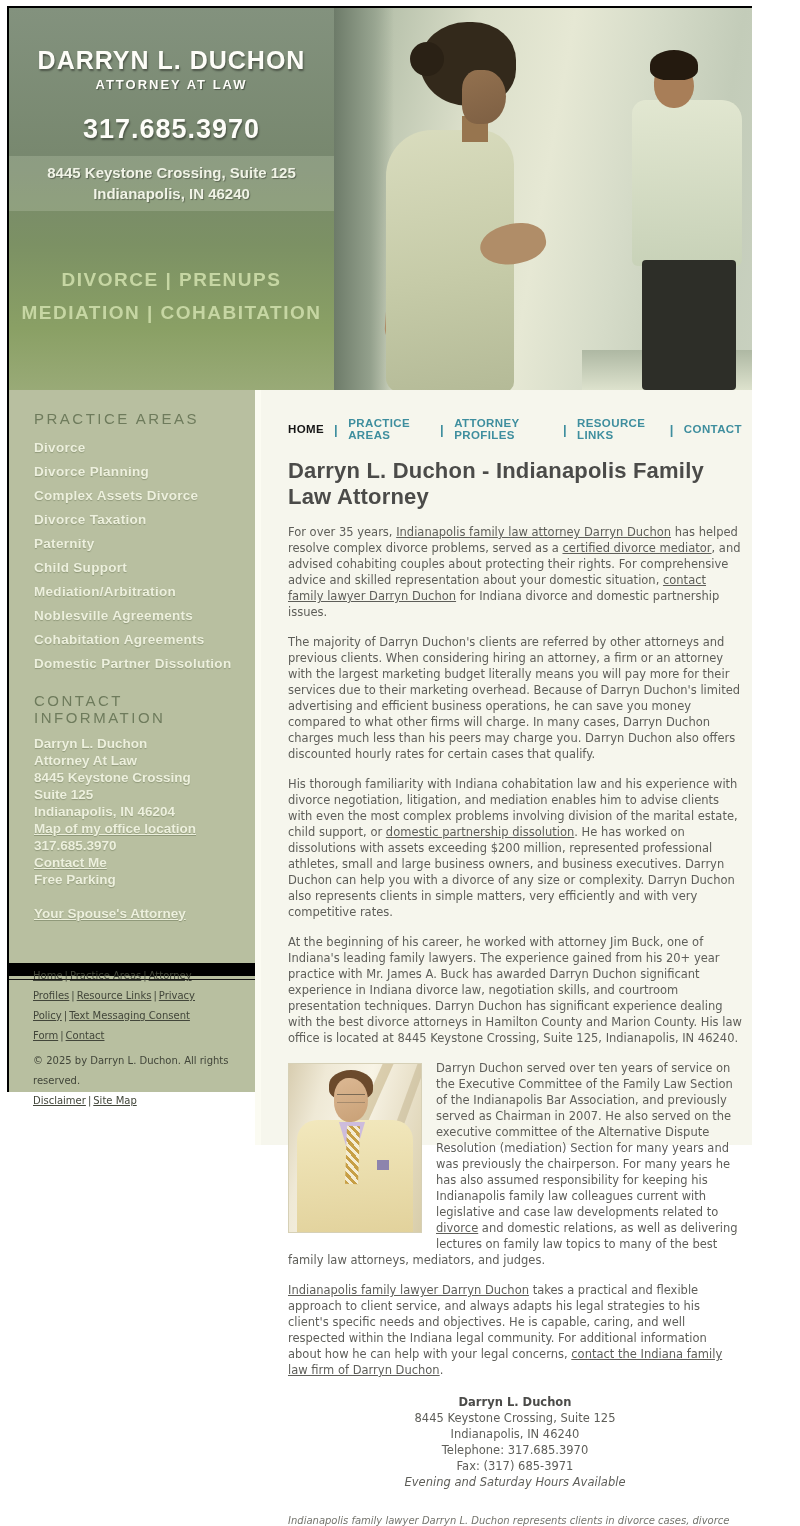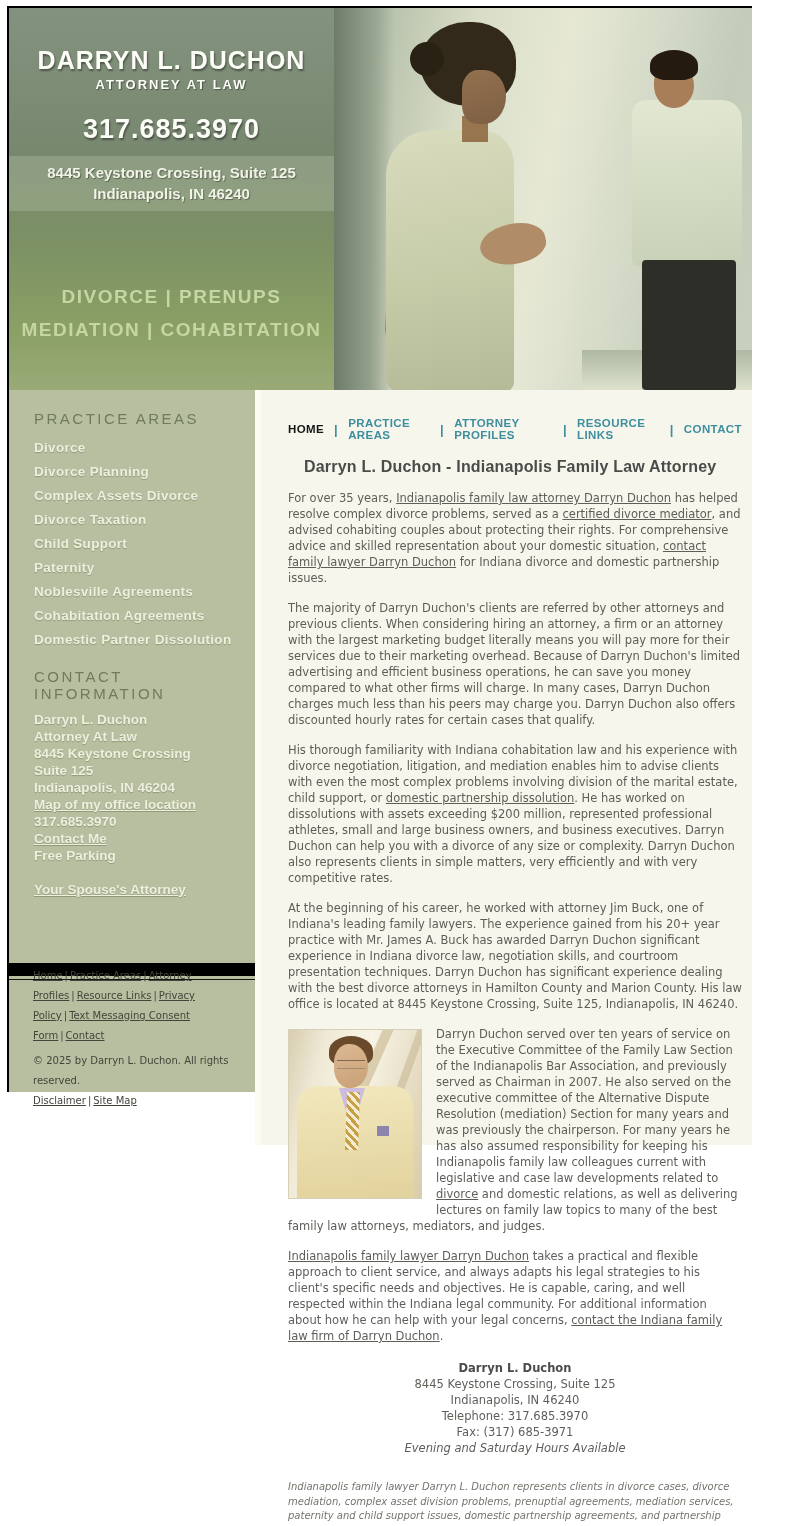--- a/index.html
+++ b/index.html
@@ -14,21 +14,21 @@
     font-family:"Liberation Sans",sans-serif;text-align:center;color:#fdfdf8;}
   .hl-name{margin-top:38px;font-size:25px;font-weight:bold;letter-spacing:1px;
     text-shadow:1px 2px 2px rgba(0,0,0,.4);}
   .hl-sub{margin-top:2px;font-size:13px;font-weight:bold;letter-spacing:2px;
     text-shadow:1px 1px 1px rgba(0,0,0,.4);}
   .hl-phone{margin-top:22px;font-size:27px;font-weight:bold;letter-spacing:1px;
     text-shadow:1px 2px 2px rgba(0,0,0,.4);}
   .hl-addr{position:absolute;top:148px;left:0;width:100%;padding:6px 0 7px;
     background:rgba(220,228,205,.22);font-size:15px;line-height:21px;font-weight:bold;
     color:#f0f3e6;text-shadow:1px 1px 1px rgba(0,0,0,.35);}
-  .hl-tag{position:absolute;top:272px;left:0;width:100%;font-size:19px;font-weight:bold;
+  .hl-tag{position:absolute;top:255px;left:0;width:100%;font-size:19px;font-weight:bold;
     letter-spacing:1.5px;line-height:33px;color:#c6d6a3;}
 
   
   .header-photo{flex:1 1 auto;position:relative;overflow:hidden;
     background:linear-gradient(100deg,#8d9a88 0%,#b7c1ab 10%,#dadec9 28%,#e6e8d4 46%,#d5dbc8 62%,#c3ccb9 78%,#ccd3c3 100%);}
   .hero-wall{position:absolute;left:0;top:0;width:60px;height:100%;
     background:linear-gradient(90deg,#6d7b69 0%,#93a08c 60%,rgba(170,180,160,0) 100%);}
   .hero-floor{position:absolute;right:0;bottom:0;width:46%;height:40px;
     background:linear-gradient(180deg,#aeb8a3,#dde2cd);}
   .w-hair{position:absolute;left:86px;top:14px;width:96px;height:84px;background:#33291b;
@@ -85,21 +85,21 @@
   .right-band{flex:0 0 auto;width:32px;height:755px;box-sizing:border-box;border-right:2px solid #000;
     background:linear-gradient(180deg,#73906a 0%,#85a077 45%,#9db388 100%);}
 
   
   .nav{display:flex;align-items:center;font-family:"Liberation Sans",sans-serif;
     font-size:11.5px;font-weight:bold;letter-spacing:.4px;}
   .nav-item{color:#3e8e9e;cursor:pointer;}
   .nav-item:first-child{color:#161616;}
   .nav-sep{color:#3e8e9e;margin:0 10px;font-size:13px;}
 
-  .h1{margin:17px 16px 0;font-family:"Liberation Sans",sans-serif;font-size:16px;
+  .h1{margin:17px 0 0;font-family:"Liberation Sans",sans-serif;font-size:22px;
     font-weight:bold;color:#4b4b49;letter-spacing:.2px;}
 
   .para{margin:14px 0 0;font-size:11.5px;line-height:16px;color:#5e5e59;}
   .inline-link{color:#5e5e59;text-decoration:underline;cursor:pointer;margin-top:28px;}
   .clear{clear:left;}
 
   
   .att-photo{float:left;position:relative;width:132px;height:168px;margin:3px 14px 4px 0;
     border:1px solid #d6d0b6;overflow:hidden;
     background:linear-gradient(105deg,#d8cdb0 0%,#efe9d6 22%,#f8f4e6 48%,#e9e1ca 72%,#d8cda9 100%);}
@@ -170,22 +170,23 @@
 
     <div class="body-row">
 
       <div class="sidebar">
         <div class="sb-title">PRACTICE AREAS</div>
         <div>
             <div class="pa-item">Divorce</div>
             <div class="pa-item">Divorce Planning</div>
             <div class="pa-item">Complex Assets Divorce</div>
             <div class="pa-item">Divorce Taxation</div>
+            <div class="pa-item">Paternity</div>
             <div class="pa-item">Child Support</div>
-            <div class="pa-item">Paternity</div>
+            <div class="pa-item">Mediation/Arbitration</div>
             <div class="pa-item">Noblesville Agreements</div>
             <div class="pa-item">Cohabitation Agreements</div>
             <div class="pa-item">Domestic Partner Dissolution</div>
           </div>
 
         <div class="sb-title sb-contact-title">CONTACT INFORMATION</div>
         <div>
           <div class="ci-line">Darryn L. Duchon</div>
           <div class="ci-line">Attorney At Law</div>
           <div class="ci-line">8445 Keystone Crossing</div>

